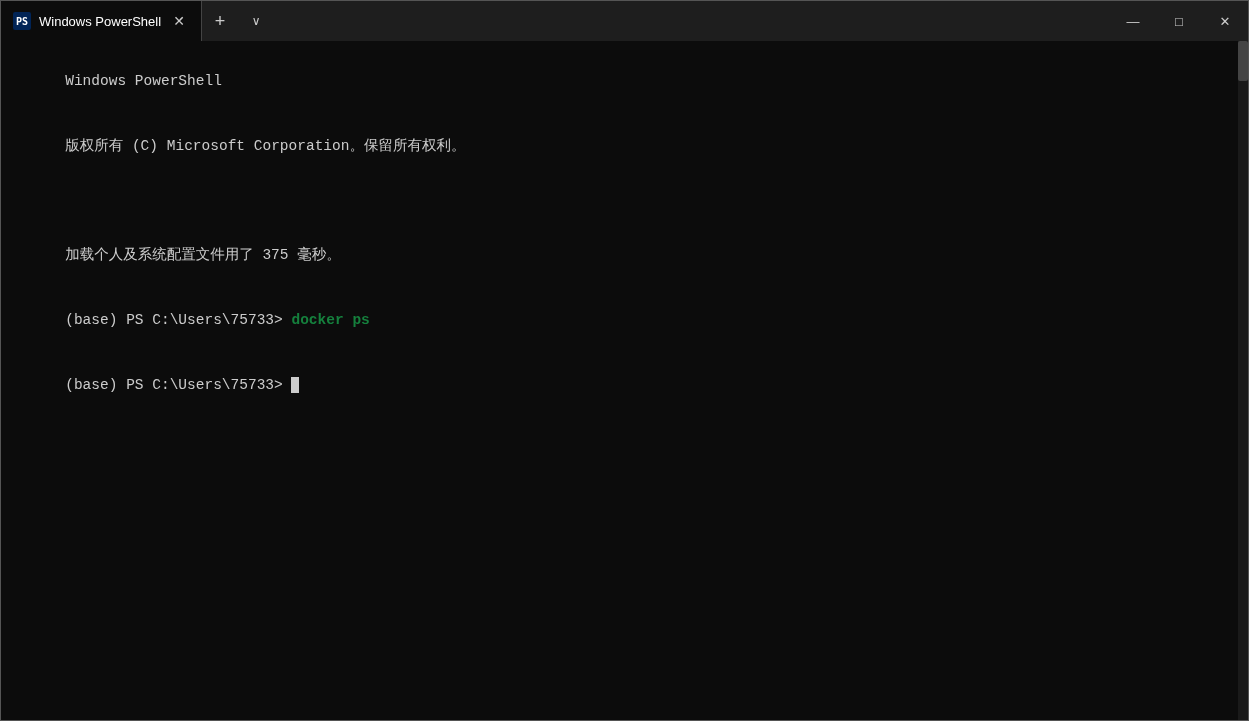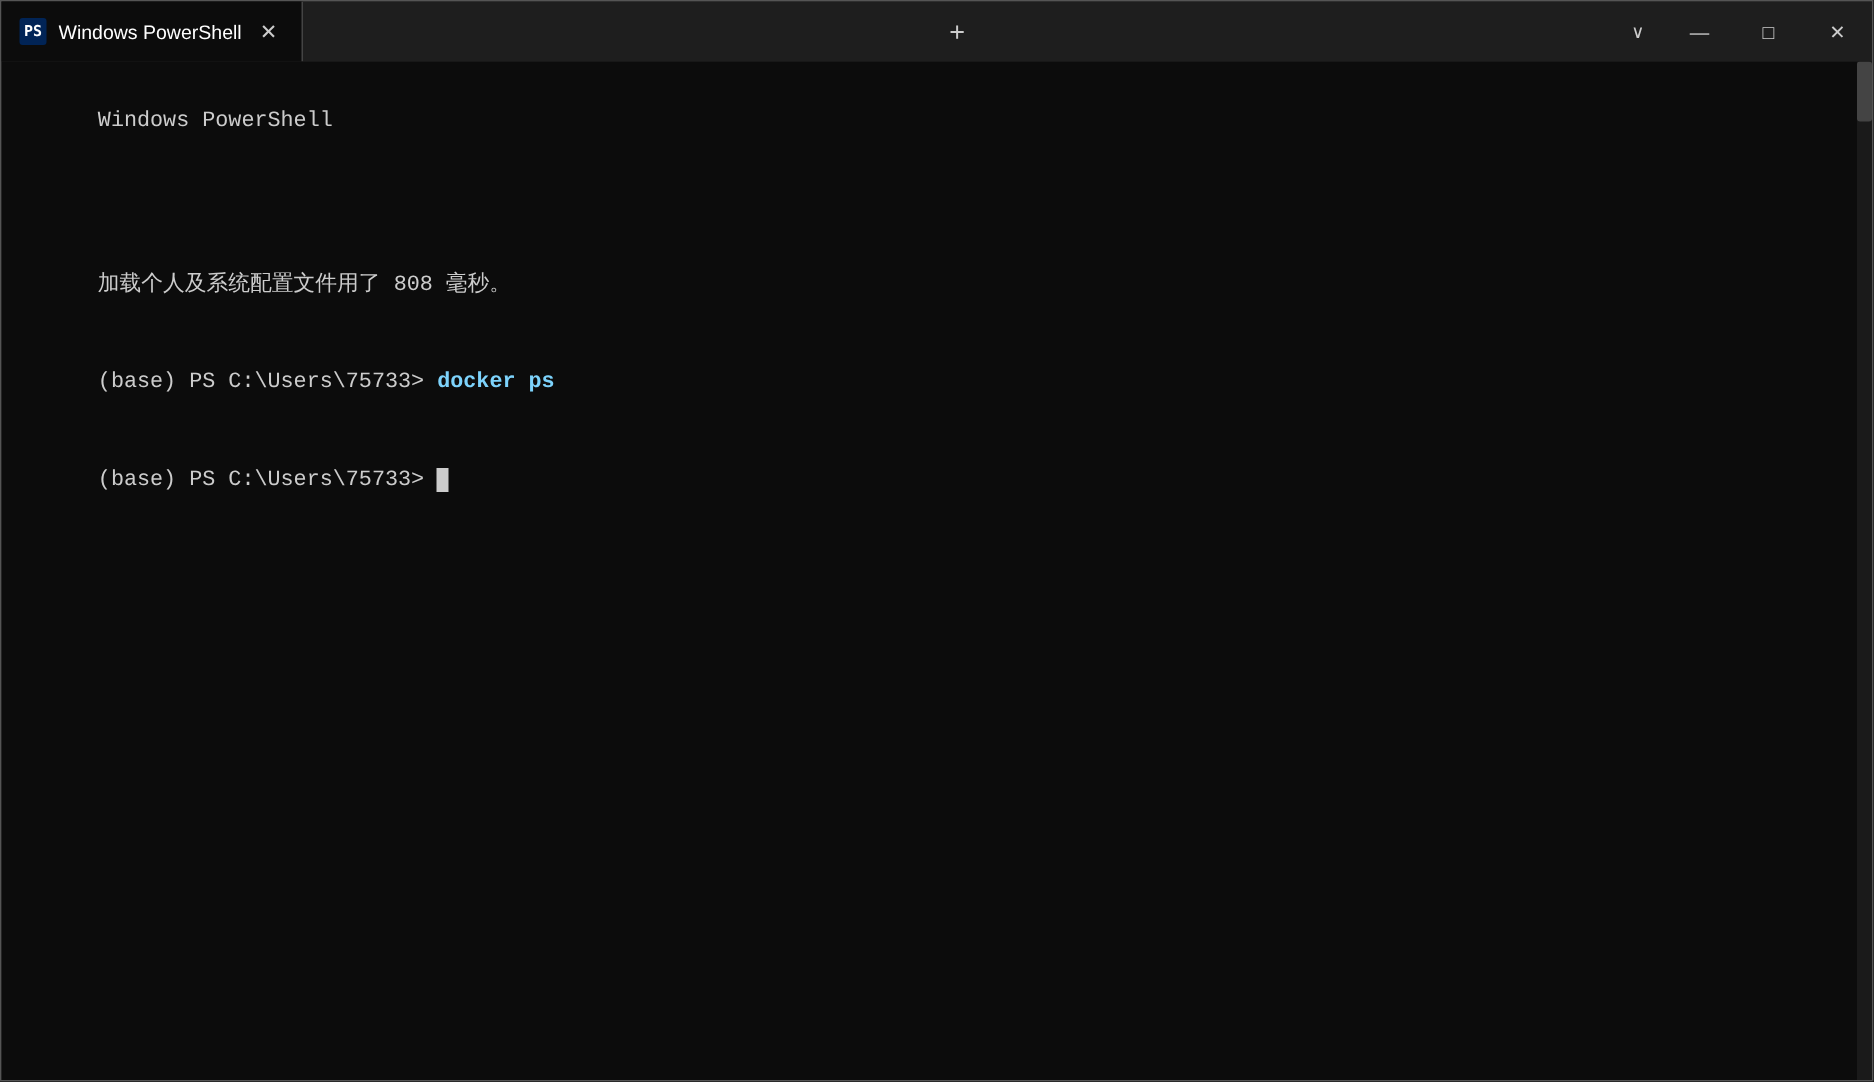--- a/index.html
+++ b/index.html
@@ -1,19 +1,18 @@
 <!DOCTYPE html>
 <html><head>
   <meta charset="utf-8">
   <style>
     * {
       margin: 0;
       padding: 0;
       box-sizing: border-box;
-      justify-content: space-between;
     }
 
     body {
       width: 1249px;
       height: 721px;
       background: #2d2d2d;
       font-family: 'Segoe UI', sans-serif;
       overflow: hidden;
     }
 
@@ -128,21 +127,21 @@
     .line {
       white-space: pre;
       min-height: 1.5em;
     }
 
     .blank-line {
       height: 1.5em;
     }
 
     .cmd-highlight {
-      color: #7dd3fc;
+      color: #15803d;
       font-weight: bold;
     }
 
     .prompt {
       color: #cccccc;
       margin-top: 48px;
     }
 
     .docker-header {
       color: #cccccc;
@@ -227,24 +226,27 @@
       <div class="win-btn close">
         <span>✕</span>
       </div>
     </div>
   </div>
 
   <div class="terminal-body">
     <div class="line">
       <span>Windows PowerShell</span>
     </div>
+    <div class="line">
+      <span>版权所有 (C) Microsoft Corporation。保留所有权利。</span>
+    </div>
     <div class="blank-line"></div>
     <div class="blank-line"></div>
     <div class="line">
-      <span>加载个人及系统配置文件用了 808 毫秒。</span>
+      <span>加载个人及系统配置文件用了 375 毫秒。</span>
     </div>
     <div class="line">
       <span class="prompt">(base) PS C:\Users\75733&gt; </span><span class="cmd-highlight">docker ps</span>
     </div>
     <div class="line">
       <span class="prompt">(base) PS C:\Users\75733&gt; </span><span class="cursor"></span>
     </div>
     <div class="scrollbar-track">
       <div class="scrollbar-thumb"></div>
     </div>

